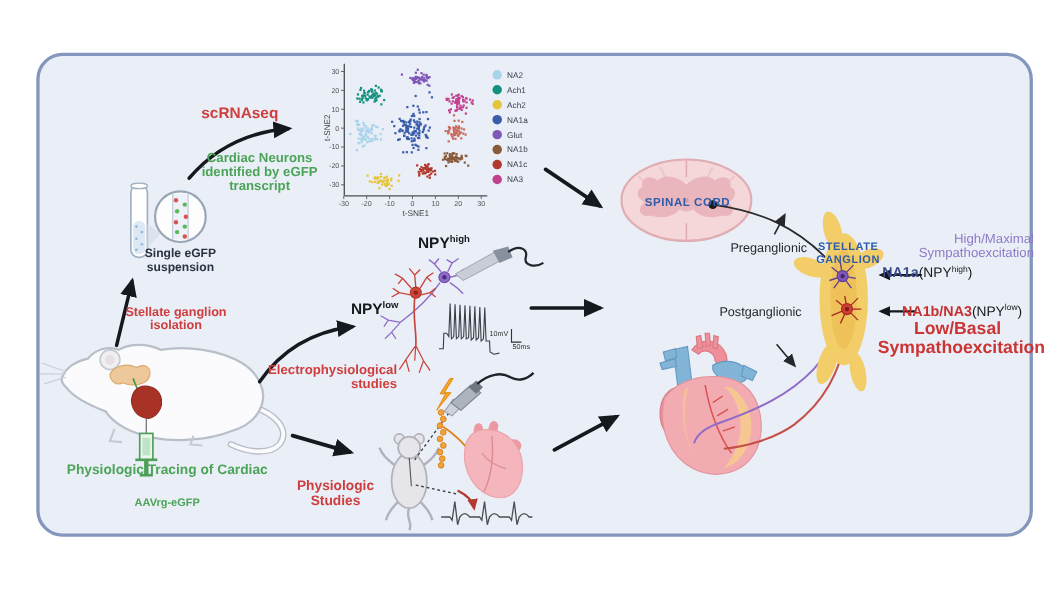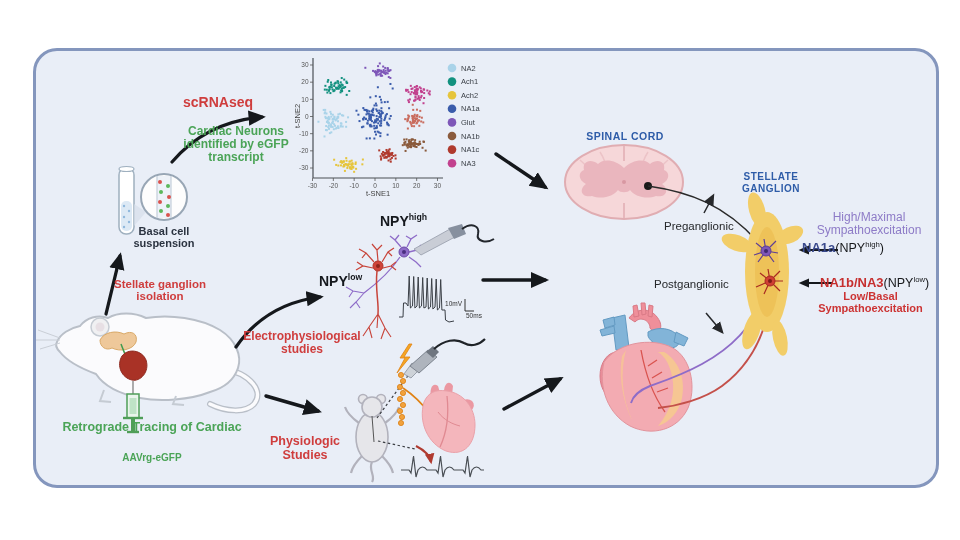--- a/index.html
+++ b/index.html
@@ -5,21 +5,21 @@
   html,body{margin:0;padding:0;}
   body{width:960px;height:540px;background:#ffffff;position:relative;overflow:hidden;
        font-family:"Liberation Sans",sans-serif;}
   #panel{position:absolute;left:33px;top:48px;width:906px;height:440px;
          background:#e9eef7;border:3px solid #8496bd;border-radius:24px;box-sizing:border-box;}
   #art{position:absolute;left:0;top:0;width:960px;height:540px;}
   .lbl{position:absolute;white-space:nowrap;line-height:1.08;}
   .ctr{text-align:center;white-space:normal;}
   .red{color:#cf3d3d;font-weight:bold;}
   .green{color:#4ba457;font-weight:bold;}
-  .blue{color:#2e5ca8;font-weight:bold;letter-spacing:.5px;}
+  .blue{color:#2e5ca8;font-weight:bold;letter-spacing:.5px;margin-top:48px;}
   .purple{color:#8d7bc7;font-weight:500;}
   .dark{color:#2b3340;font-weight:600;}
   .plain{color:#26282b;font-weight:500;}
   .line{display:block;}
   .sup{font-size:62%;vertical-align:super;}
   .bnavy{color:#3a4a8c;font-weight:bold;}
   .bred{color:#c62f2f;font-weight:bold;}
   .npy{color:#15181d;font-weight:600;font-size:14px;}
   .tick{font-size:6.5px;fill:#555;}
   .axlab{font-size:7.5px;fill:#444;}
@@ -843,43 +843,43 @@
       <circle cx="159" cy="86" r="4.3" fill="#8a5a3c"></circle>
       <text x="168" y="88.6" class="leglab">NA1b</text>
       <circle cx="159" cy="99.6" r="4.3" fill="#b03a2e"></circle>
       <text x="168" y="102.19999999999999" class="leglab">NA1c</text>
       <circle cx="159" cy="113.2" r="4.3" fill="#c2418e"></circle>
       <text x="168" y="115.80000000000001" class="leglab">NA3</text>
     </g>
 </svg>
 
 <div class="lbl ctr dark" style="left:114px;top:226px;width:100px;font-size:11px;">
-  <span class="line">Basal cell</span>
+  <span class="line">Single eGFP</span>
   <span class="line">suspension</span>
 </div>
 
 <div class="lbl ctr red" style="left:168px;top:95px;width:100px;font-size:14px;">scRNAseq</div>
 
-<div class="lbl ctr green" style="left:174px;top:125px;width:124px;font-size:12px;font-weight:600;">
+<div class="lbl ctr green" style="left:174px;top:137px;width:124px;font-size:12px;font-weight:600;">
   <span class="line">Cardiac Neurons</span>
   <span class="line">identified by eGFP</span>
   <span class="line">transcript</span>
 </div>
 
 <div class="lbl ctr red" style="left:100px;top:278px;width:120px;font-size:11.5px;">
   <span class="line">Stellate ganglion</span>
   <span class="line">isolation</span>
 </div>
 
 <div class="lbl ctr green" style="left:48px;top:421px;width:208px;font-size:12.5px;">
-  <span class="line">Retrograde Tracing of Cardiac</span>
+  <span class="line">Physiologic Tracing of Cardiac</span>
 </div>
 <div class="lbl ctr green" style="left:48px;top:453px;width:208px;font-size:10px;">AAVrg-eGFP</div>
 
-<div class="lbl ctr red" style="left:243px;top:330px;width:118px;font-size:12px;">
+<div class="lbl ctr red" style="left:243px;top:330px;width:118px;font-size:12px;text-align:right;">
   <span class="line">Electrophysiological</span>
   <span class="line">studies</span>
 </div>
 
 <div class="lbl ctr red" style="left:255px;top:419px;width:100px;font-size:12.5px;margin-top:16px;">
   <span class="line">Physiologic</span>
   <span class="line">Studies</span>
 </div>
 
 <div class="lbl npy" style="left:380px;top:213px;">
@@ -895,29 +895,29 @@
 <div class="lbl ctr blue" style="left:560px;top:131px;width:130px;font-size:10.5px;">SPINAL CORD</div>
 
 <div class="lbl ctr blue" style="left:726px;top:171px;width:90px;font-size:10px;line-height:1.2;">
   <span class="line">STELLATE</span>
   <span class="line">GANGLION</span>
 </div>
 
 <div class="lbl plain" style="left:664px;top:220px;font-size:11.5px;">Preganglionic</div>
 <div class="lbl plain" style="left:654px;top:278px;font-size:11.5px;">Postganglionic</div>
 
-<div class="lbl ctr purple" style="left:798px;top:211px;width:142px;font-size:12px;">
+<div class="lbl ctr purple" style="left:798px;top:211px;width:142px;font-size:12px;text-align:right;">
   <span class="line">High/Maximal</span>
   <span class="line">Sympathoexcitation</span>
 </div>
 
 <div class="lbl" style="left:802px;top:241px;font-size:12.5px;color:#17191c;">
   <span class="bnavy" style="font-size:13px;">NA1a</span><span>(NPY</span><span class="sup">high</span><span>)</span>
 </div>
 
 <div class="lbl" style="left:820px;top:276px;font-size:12.5px;color:#17191c;">
   <span class="bred" style="font-size:13px;">NA1b/NA3</span><span>(NPY</span><span class="sup">low</span><span>)</span>
 </div>
 
-<div class="lbl ctr" style="left:798px;top:291px;width:145px;font-size:11px;font-weight:600;color:#cc3434;">
+<div class="lbl ctr" style="left:798px;top:291px;width:145px;font-size:16px;font-weight:600;color:#cc3434;">
   <span class="line">Low/Basal</span>
   <span class="line">Sympathoexcitation</span>
 </div>
 
 </body></html>

